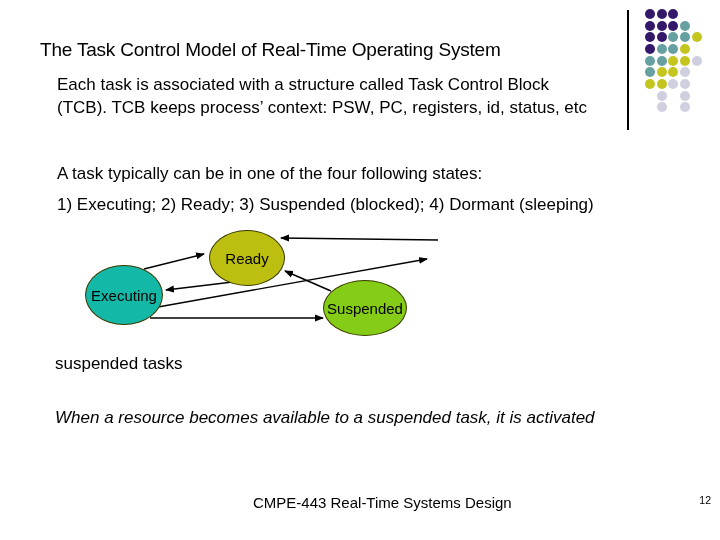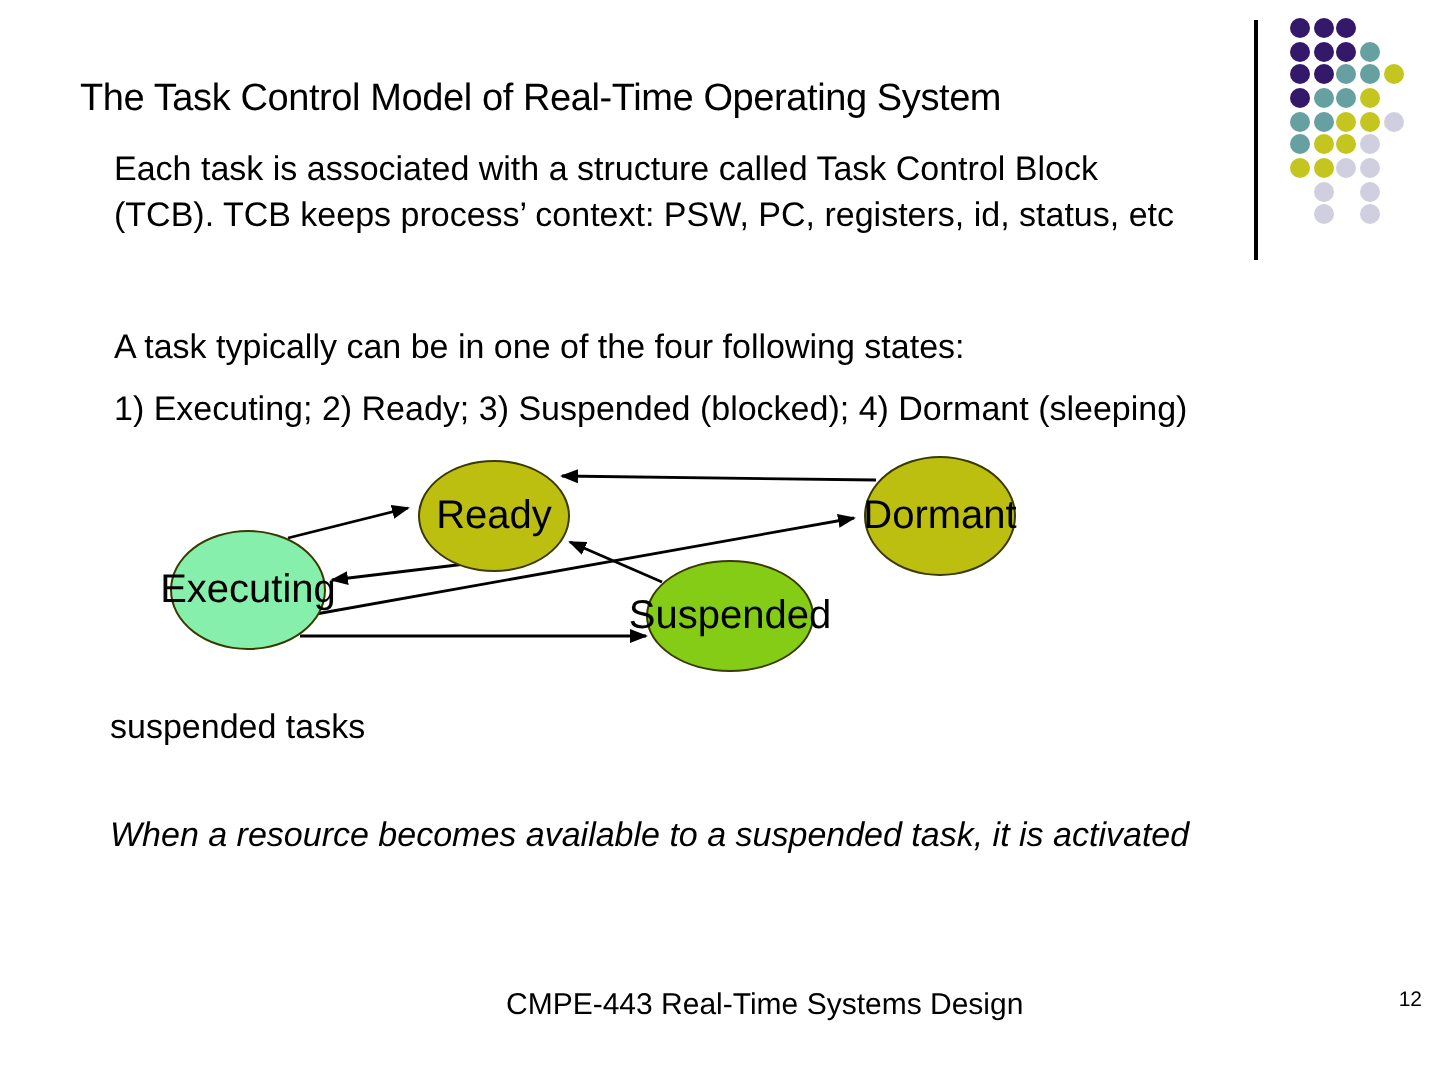--- a/index.html
+++ b/index.html
@@ -20,21 +20,21 @@
   .p1{left:57px;top:131px;}
   .p2{left:57px;top:162px;}
   .p3{left:57px;top:193px;}
   .p4{left:55px;top:352px;}
   .p5{left:55px;top:406px;font-style:italic;}
   .state{
     position:absolute;border-radius:50%;
     display:flex;align-items:center;justify-content:center;
     box-sizing:border-box;
   }
-  .state-label{font-size:20px;white-space:nowrap;}
+  .state-label{font-size:15px;white-space:nowrap;}
   .st-ready{left:209px;top:230px;width:76px;height:56px;}
   .st-dormant{left:432px;top:228px;width:76px;height:60px;}
   .st-executing{left:85px;top:265px;width:78px;height:60px;}
   .st-suspended{left:323px;top:280px;width:84px;height:56px;}
   .arrows{position:absolute;left:0;top:0;width:720px;height:540px;pointer-events:none;}
   .vline{position:absolute;left:627px;top:10px;width:2px;height:120px;}
   .dots{position:absolute;left:0;top:0;width:720px;height:540px;pointer-events:none;}
   .dot{position:absolute;width:10px;height:10px;border-radius:50%;}
   .footer-text{
     position:absolute;left:253px;top:494px;font-size:15px;white-space:nowrap;
@@ -117,24 +117,21 @@
       <line x1="438" y1="240" x2="281" y2="238" marker-end="url(#ah)"></line>
       <line x1="158" y1="307" x2="427" y2="259" marker-end="url(#ah)"></line>
       <line x1="331" y1="291" x2="285" y2="271" marker-end="url(#ah)"></line>
       <line x1="150" y1="318" x2="323" y2="318" marker-end="url(#ah)"></line>
     </g>
   </svg>
 
   <div class="state st-ready" style="background: rgb(189, 191, 16); border: 1.5px solid rgb(58, 58, 0);">
     <span class="state-label">Ready</span>
   </div>
-  <div class="state st-dormant" style="background: rgb(189, 191, 16); border: 1.5px solid rgb(58, 58, 0);">
-    <span class="state-label">Dormant</span>
-  </div>
-  <div class="state st-executing" style="background: #86efac; border: 1.5px solid rgb(58, 58, 0);">
+  <div class="state st-executing" style="background: #14b8a6; border: 1.5px solid rgb(58, 58, 0);">
     <span class="state-label">Executing</span>
   </div>
   <div class="state st-suspended" style="background: #84cc16; border: 1.5px solid rgb(58, 58, 0);">
     <span class="state-label">Suspended</span>
   </div>
 
   <div class="footer-text">CMPE-443 Real-Time Systems Design</div>
   <div class="page-num">12</div>
 
 </div>

